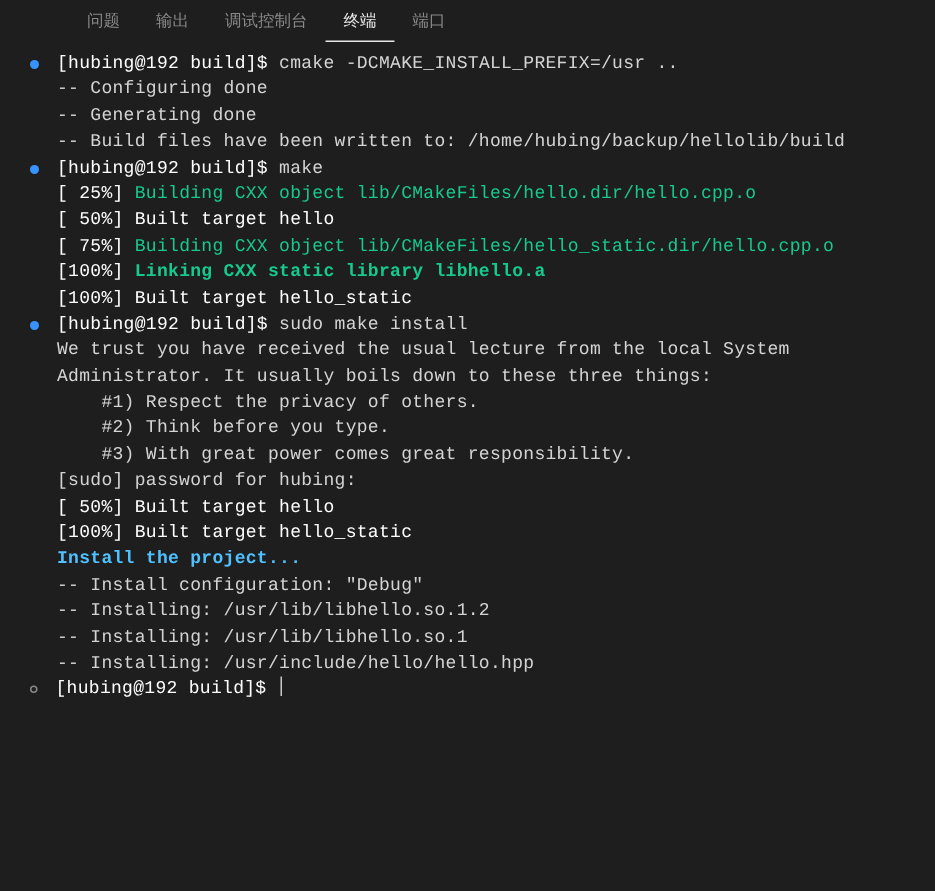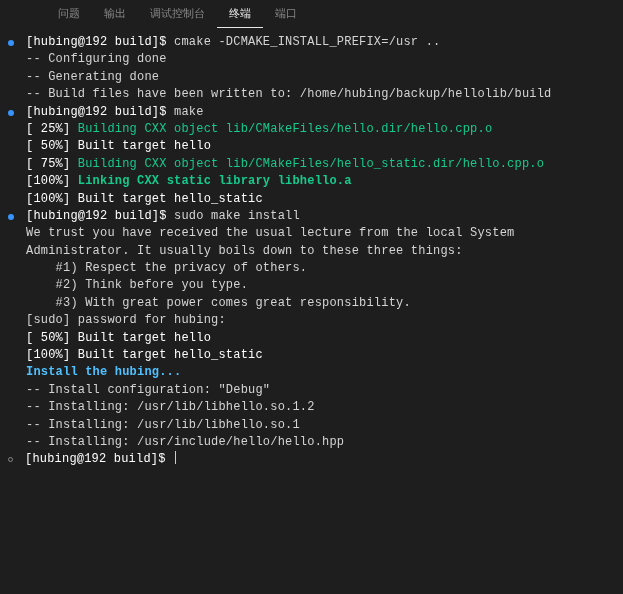--- a/index.html
+++ b/index.html
@@ -27,21 +27,21 @@
   .tab {
     padding: 6px 12px;
     cursor: pointer;
     color: #888;
   }
   .tab.active {
     color: #e7e7e7;
     border-bottom: 1px solid #e7e7e7;
   }
   .terminal {
-    padding: 6px 0 0 8px;
+    padding: 6px 0 0 20px;
     line-height: 1.45;
     letter-spacing: 0.2px;
     font-size: 12px;
   }
   .line {
     white-space: pre;
     display: flex;
     align-items: flex-start;
   }
   .bullet {
@@ -111,20 +111,20 @@
   <div class="line"><span class="nobullet"></span><span class="dim">We trust you have received the usual lecture from the local System</span></div>
   <div class="line"><span class="nobullet"></span><span class="dim">Administrator. It usually boils down to these three things:</span></div>
   <div class="line"><span class="nobullet"></span><span class="dim"></span></div>
   <div class="line"><span class="nobullet"></span><span class="dim">    #1) Respect the privacy of others.</span></div>
   <div class="line"><span class="nobullet"></span><span class="dim">    #2) Think before you type.</span></div>
   <div class="line"><span class="nobullet"></span><span class="dim">    #3) With great power comes great responsibility.</span></div>
   <div class="line"><span class="nobullet"></span><span class="dim"></span></div>
   <div class="line"><span class="nobullet"></span><span class="dim">[sudo] password for hubing:</span></div>
   <div class="line"><span class="nobullet"></span><span class="white">[ 50%] Built target hello</span></div>
   <div class="line"><span class="nobullet"></span><span class="white">[100%] Built target hello_static</span></div>
-  <div class="line"><span class="nobullet"></span><span class="cyanb">Install the hubing...</span></div>
+  <div class="line"><span class="nobullet"></span><span class="cyanb">Install the project...</span></div>
   <div class="line"><span class="nobullet"></span><span class="dim">-- Install configuration: "Debug"</span></div>
   <div class="line"><span class="nobullet"></span><span class="dim">-- Installing: /usr/lib/libhello.so.1.2</span></div>
   <div class="line"><span class="nobullet"></span><span class="dim">-- Installing: /usr/lib/libhello.so.1</span></div>
   <div class="line"><span class="nobullet"></span><span class="dim">-- Installing: /usr/include/hello/hello.hpp</span></div>
 
   <div class="line"><span class="bullet hollow"></span><span class="prompt">[hubing@192 build]$ </span><span class="cursor"></span></div>
 </div>
 
 </body></html>

